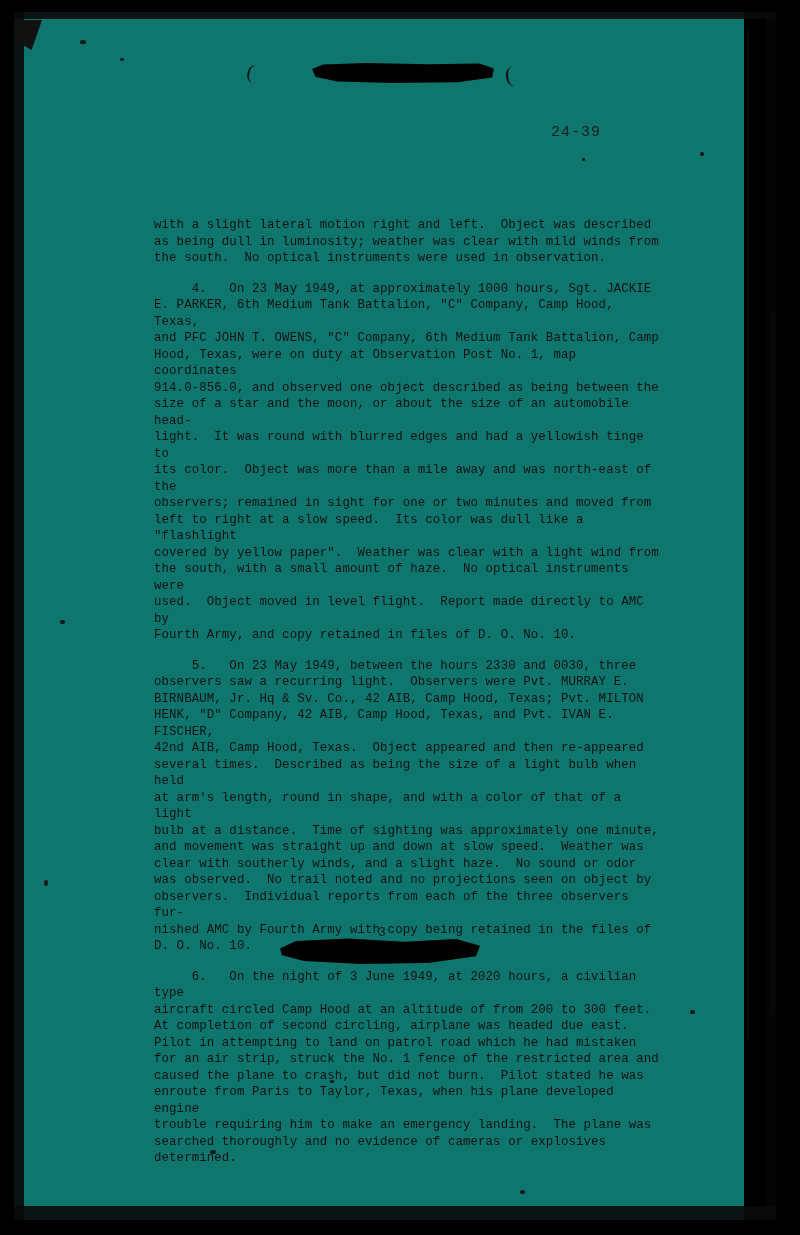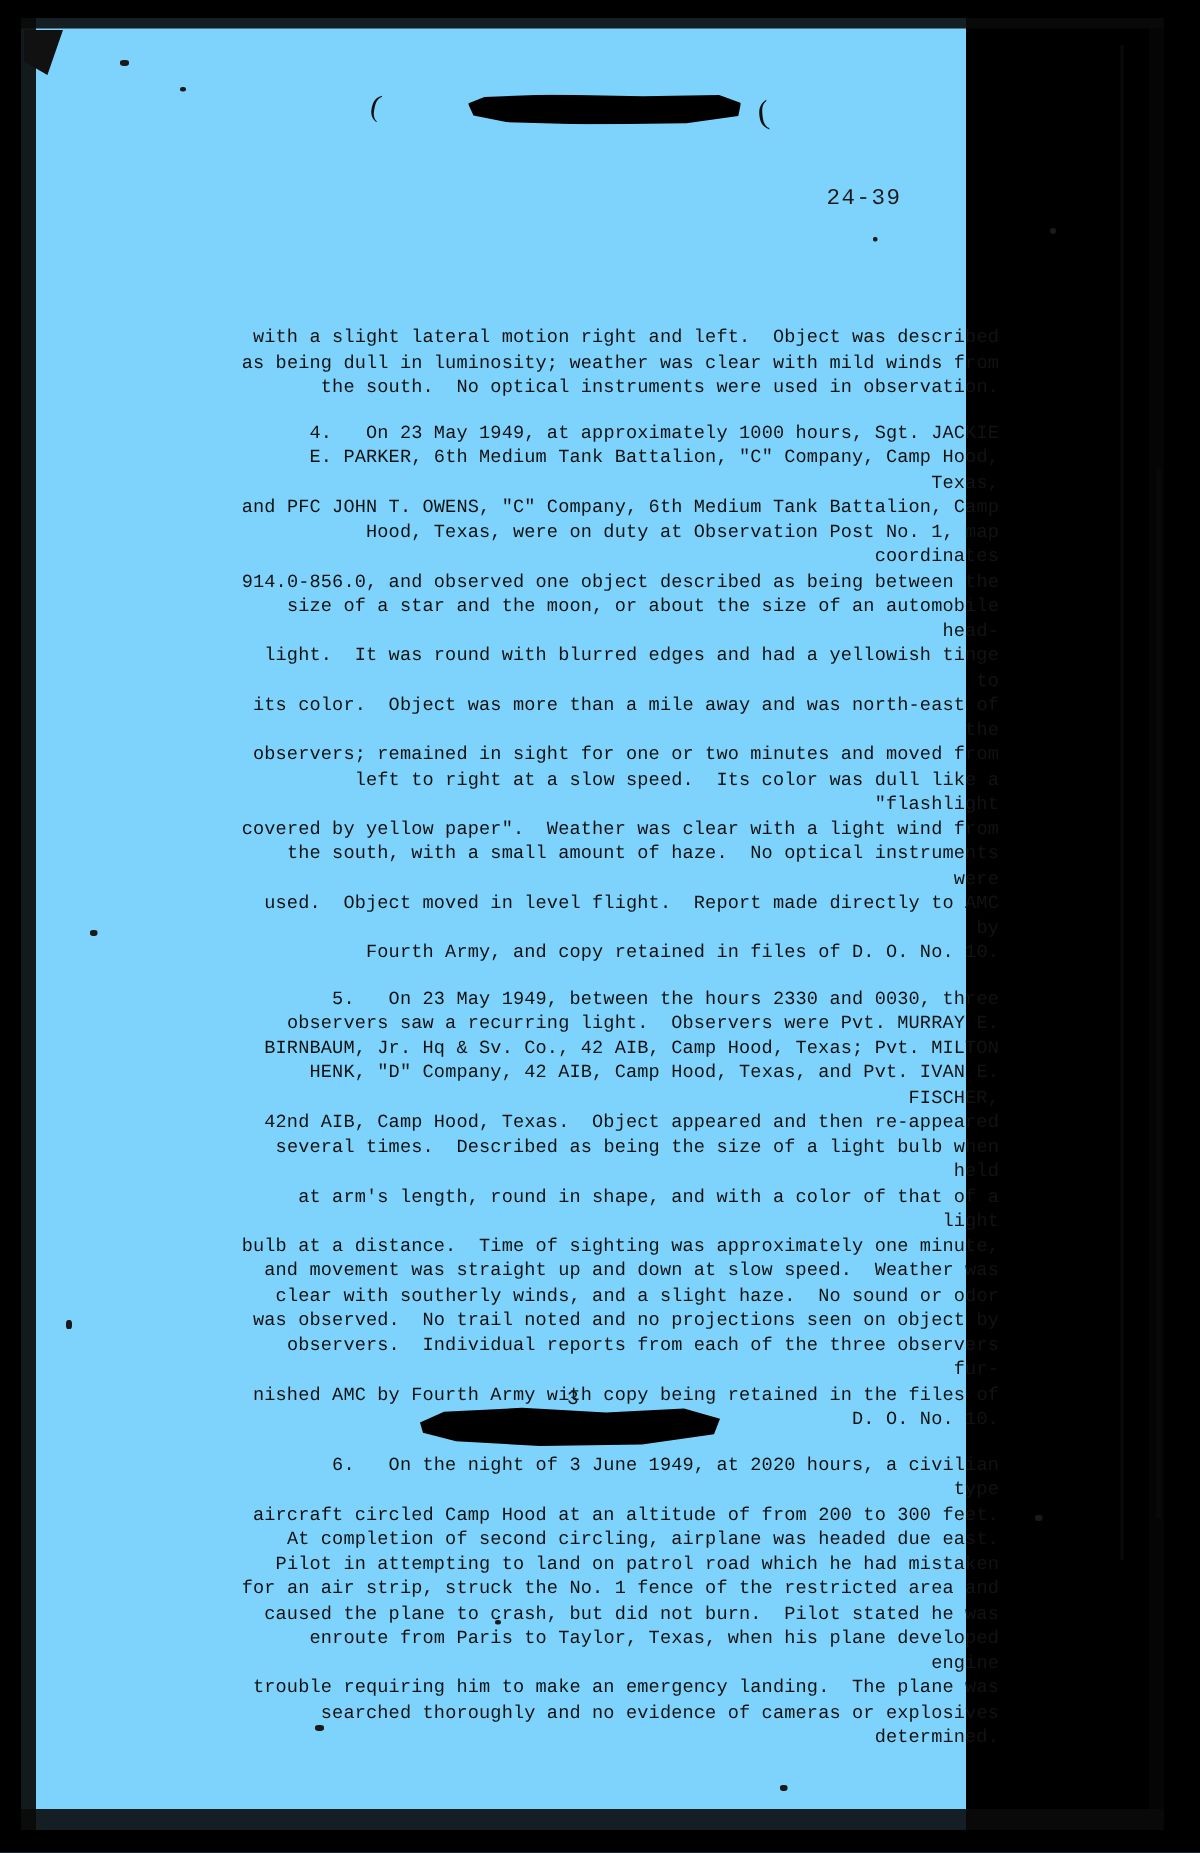--- a/index.html
+++ b/index.html
@@ -19,23 +19,23 @@
     width: 800px;
     height: 1235px;
     background: #000;
   }
 
   
   .page {
     position: absolute;
     left: 14px;
     top: 12px;
-    width: 630px;
+    width: 730px;
     height: 1208px;
-    background: #7dd3fc;
+    background: #0f766e;
   }
 
   
   .edge {
     position: absolute;
     background: #0a0a0a;
   }
   .edge-left  { left: 14px;  top: 12px;  width: 10px;  height: 1208px; opacity: 0.92; }
   .edge-top   { left: 14px;  top: 12px;  width: 762px; height: 7px;    opacity: 0.9; }
   .edge-bottom{ left: 14px;  top: 1206px;width: 762px; height: 14px;   opacity: 0.9; }
@@ -111,21 +111,20 @@
   .body-text {
     position: absolute;
     left: 140px;
     top: 205px;
     width: 512px;
     color: #121212;
     font-size: 12.4px;
     line-height: 16.5px;
     letter-spacing: 0.1px;
     font-family: "Liberation Mono", monospace;
-    text-align: right;
   }
 
   .para {
     margin: 0 0 14px 0;
     white-space: pre-wrap;
   }
 
   .page-number-bottom {
     position: absolute;
     left: 364px;

